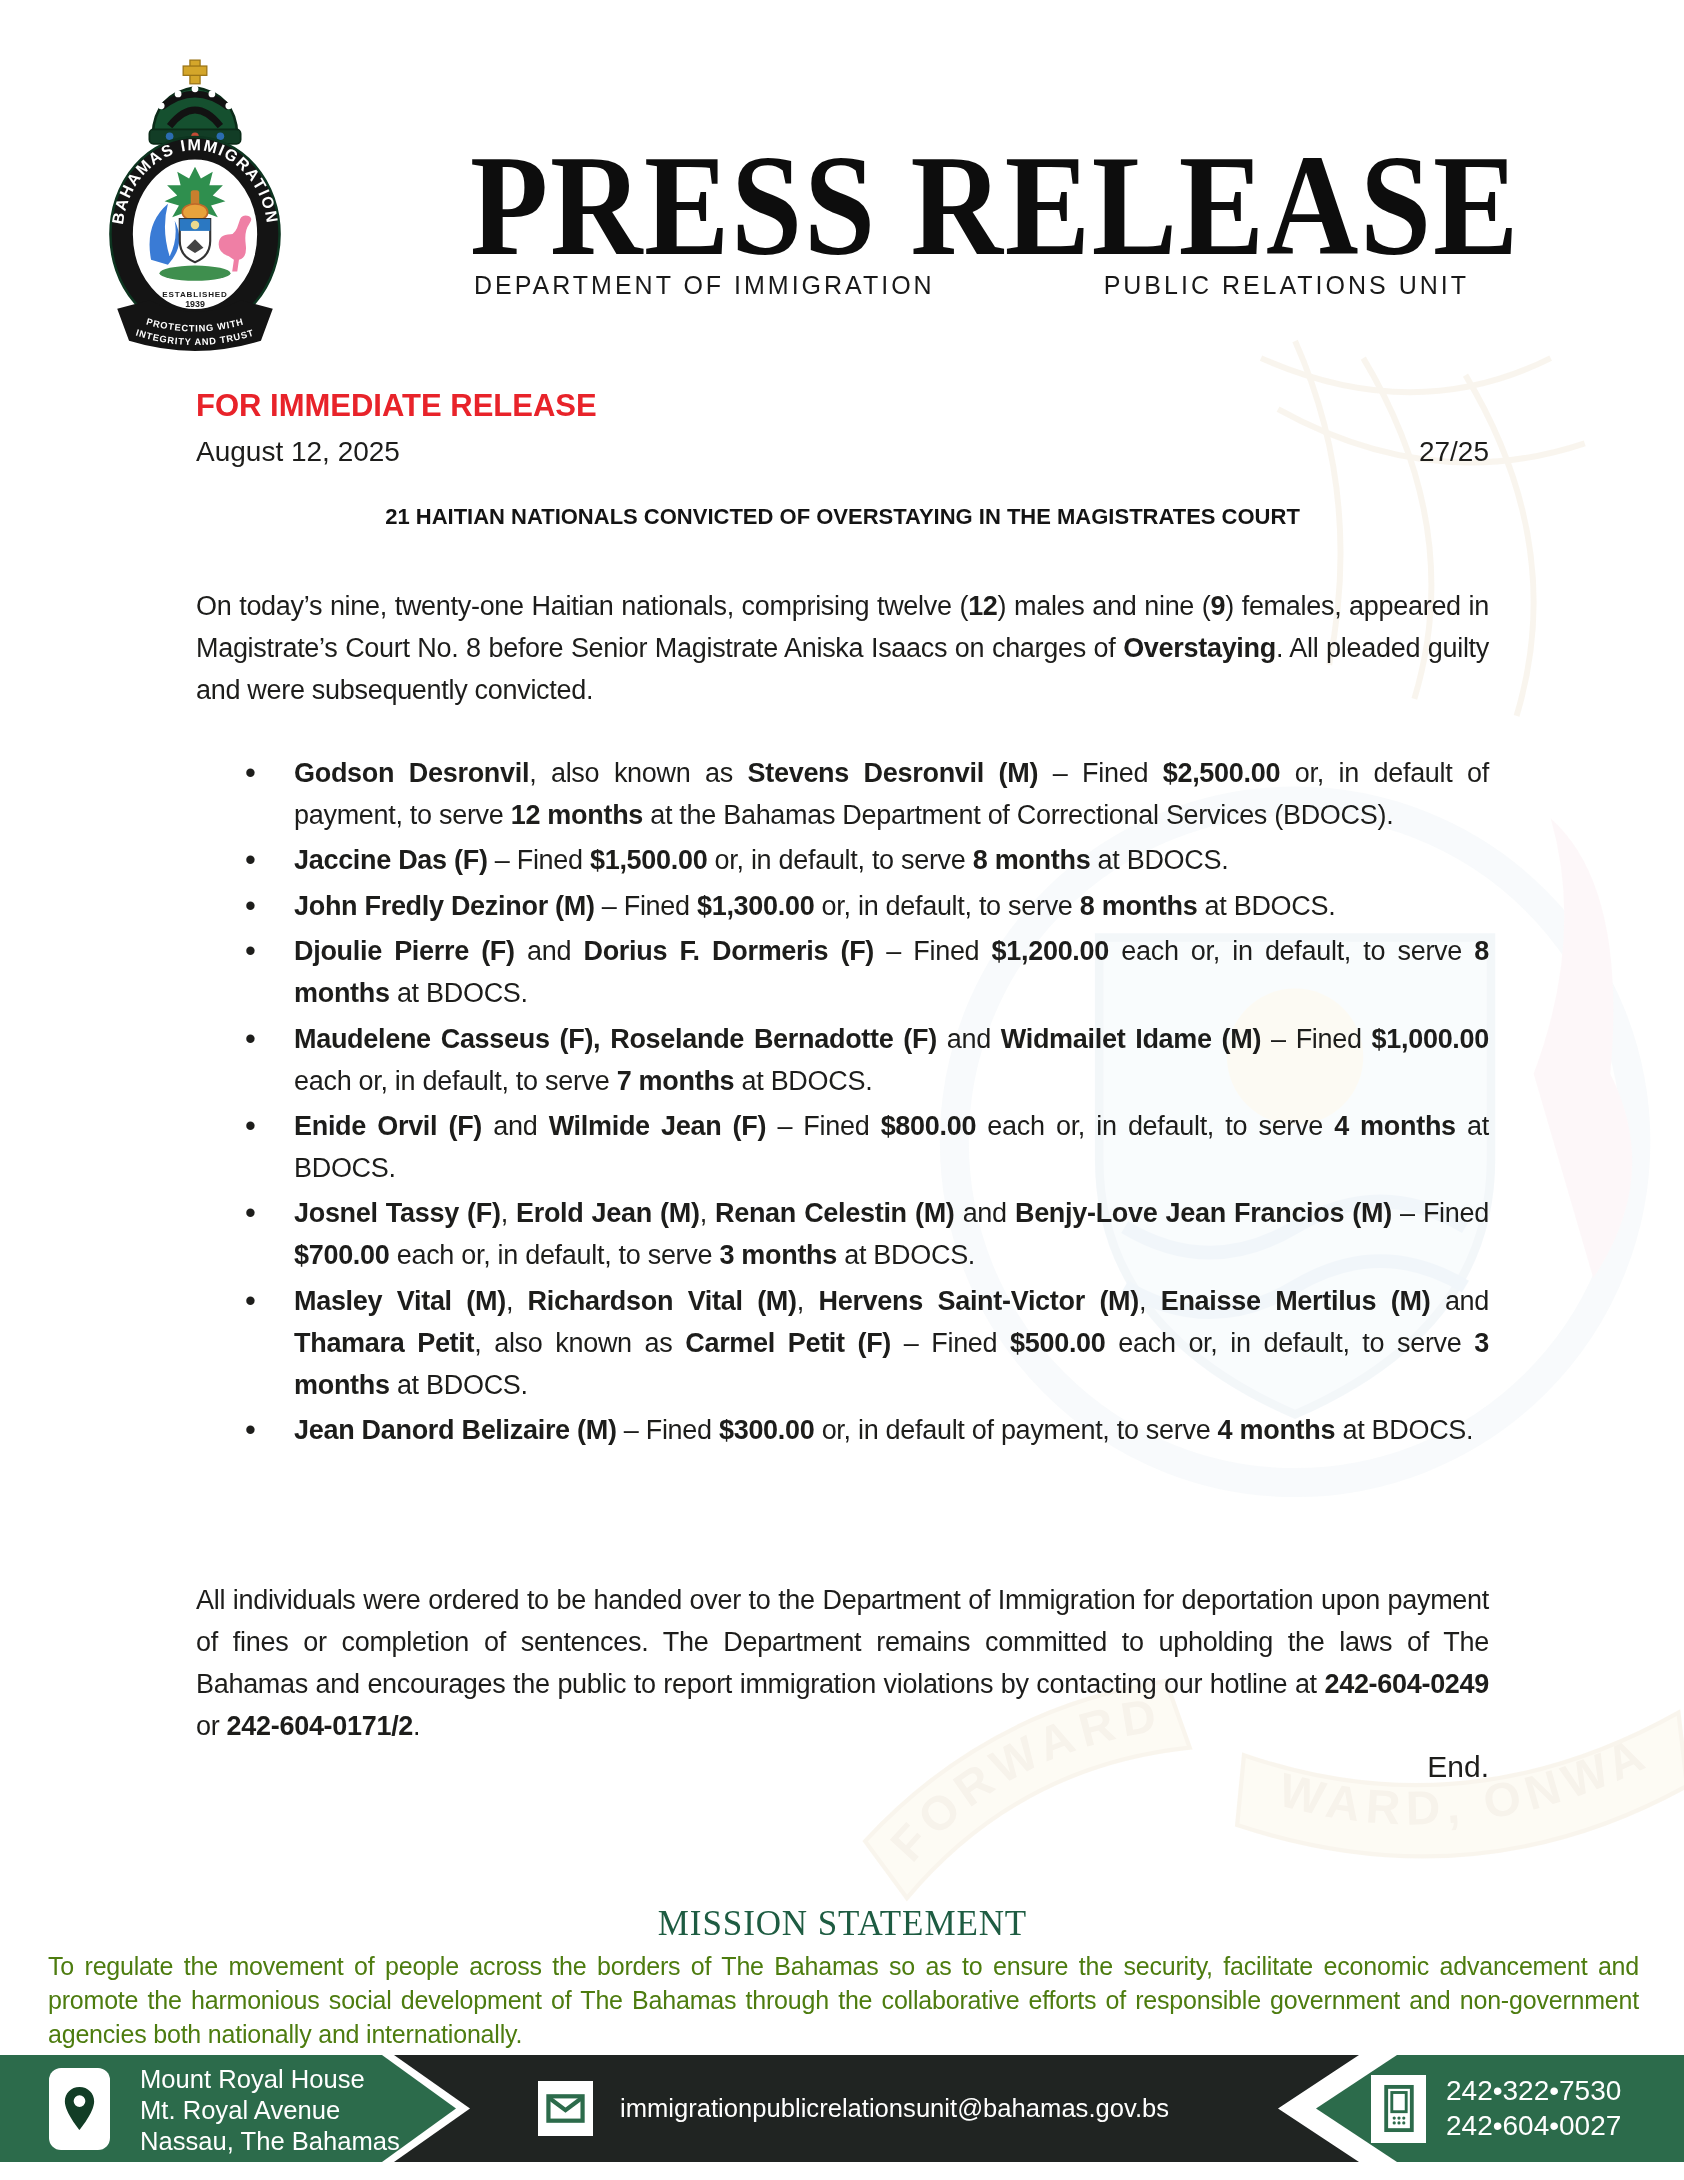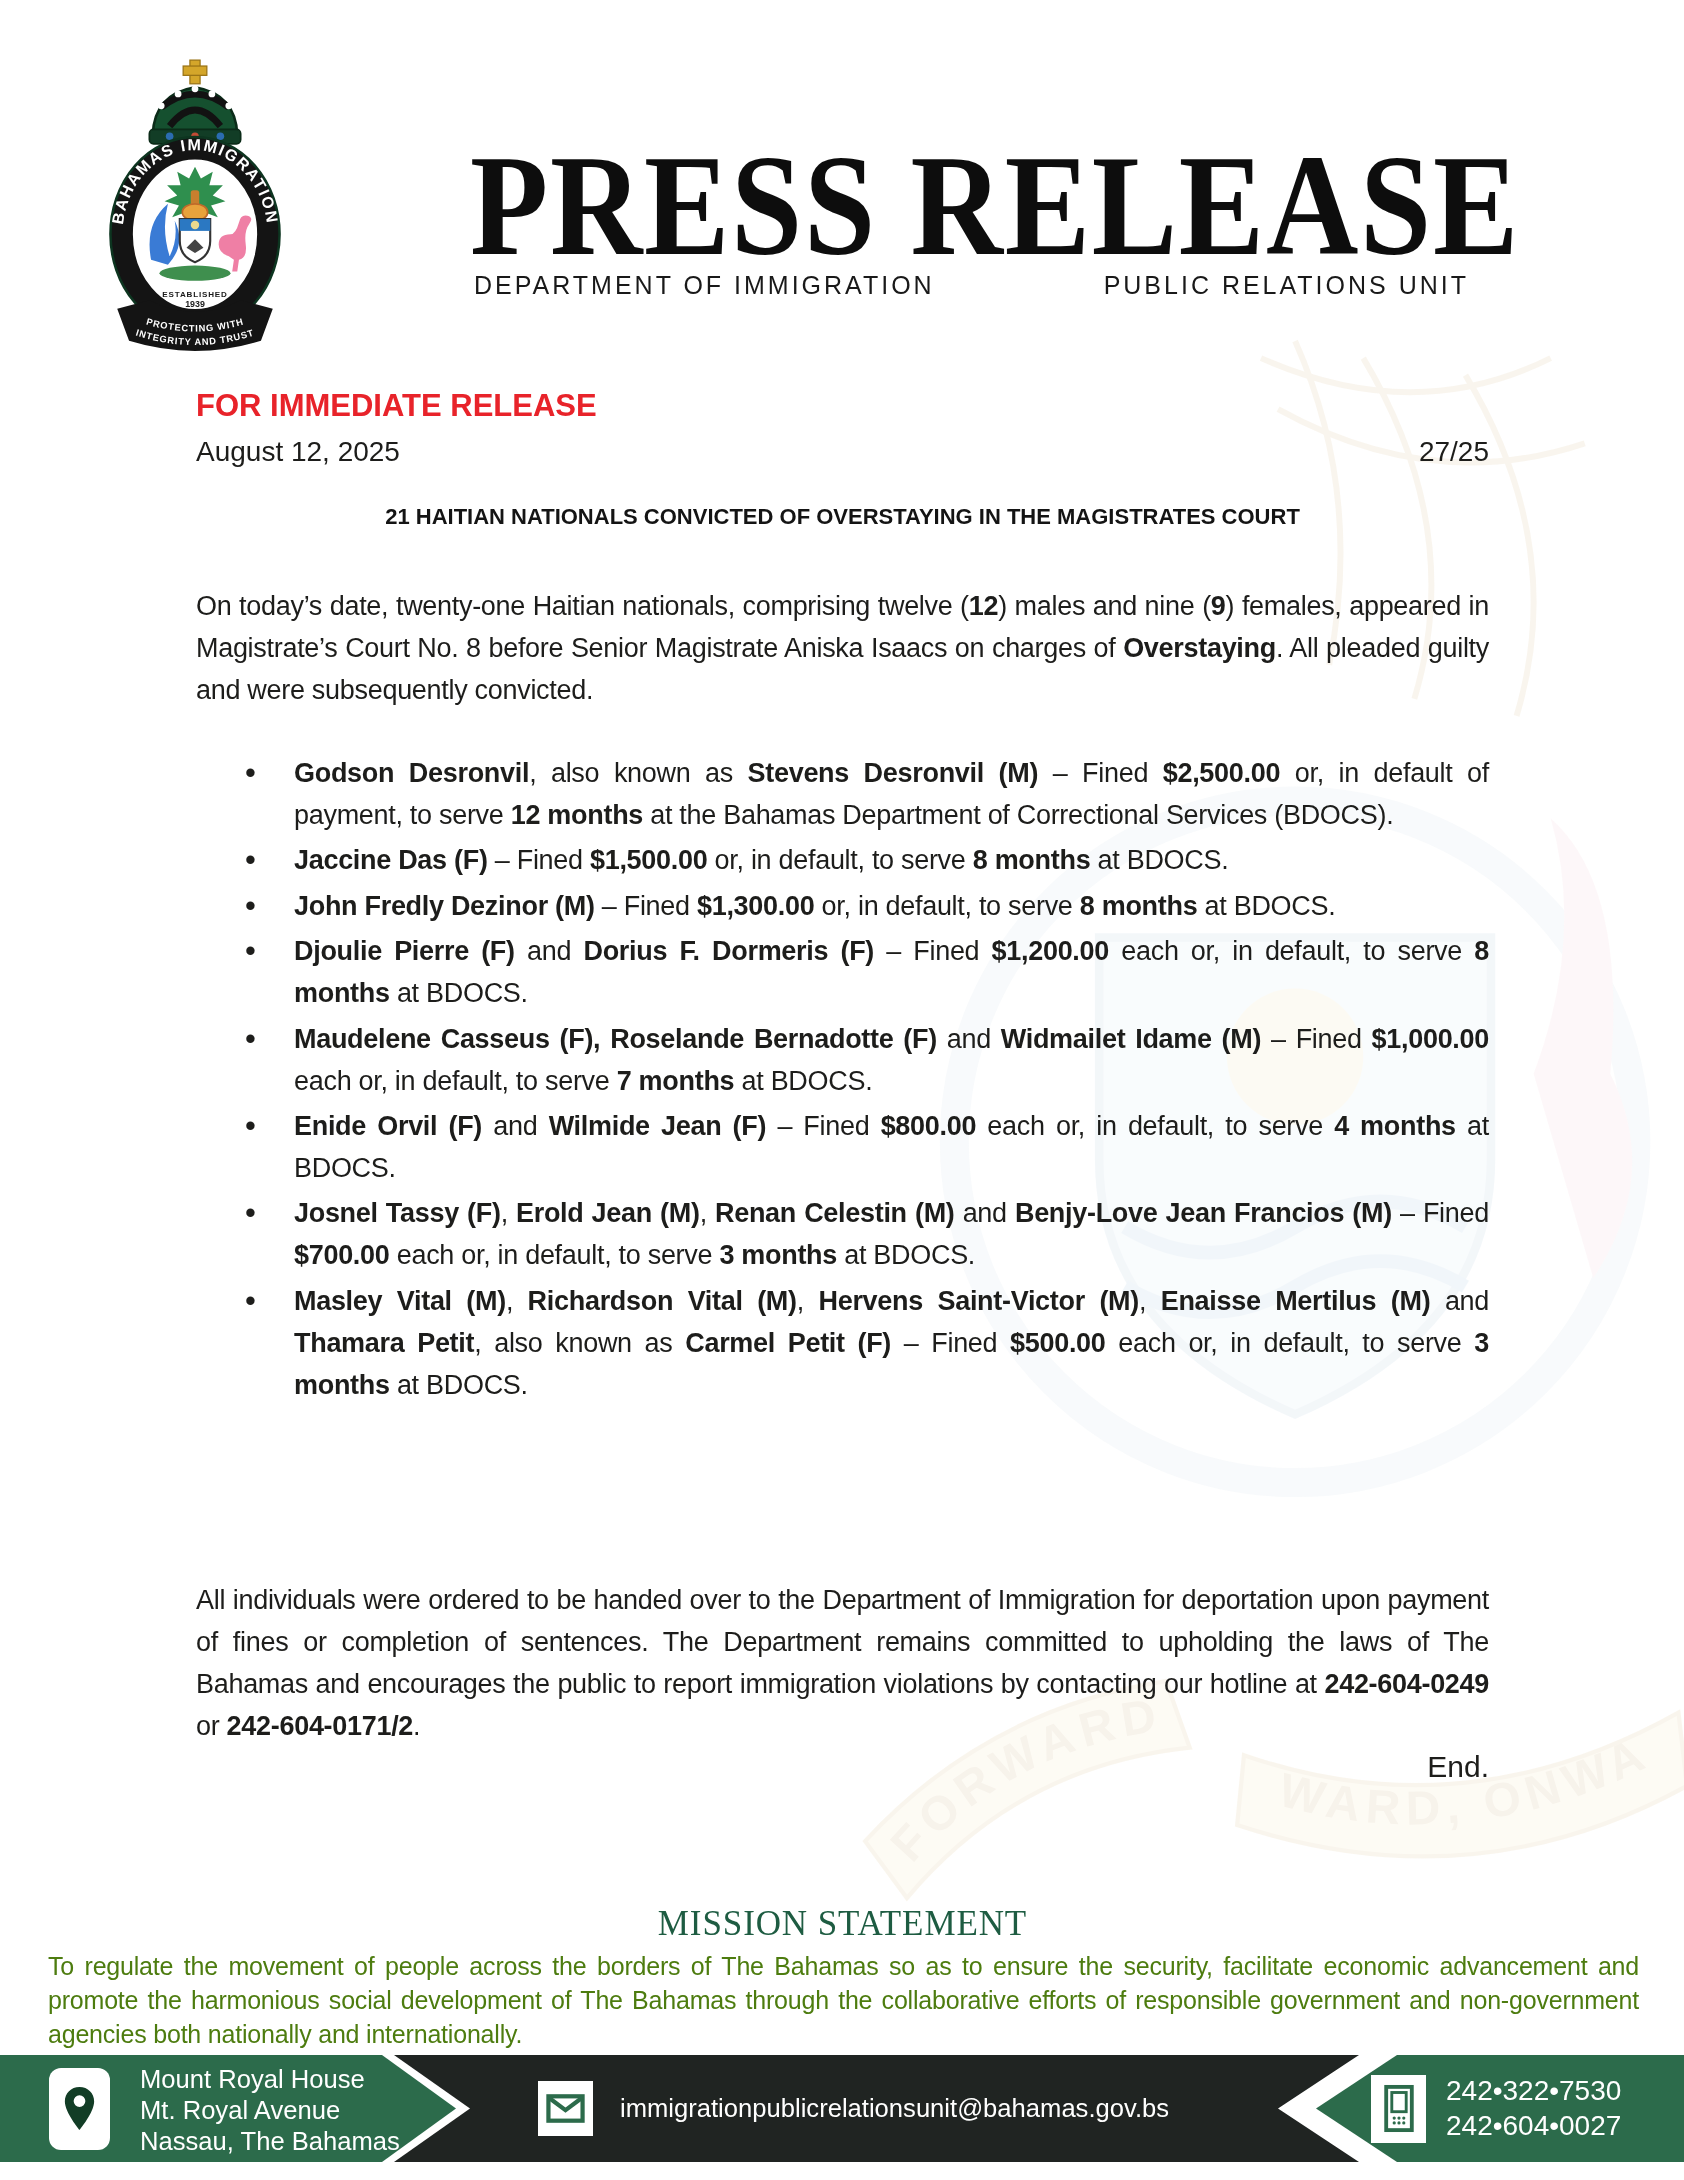--- a/index.html
+++ b/index.html
@@ -169,31 +169,32 @@
 </div>
 
 <div class="abs release-label">FOR IMMEDIATE RELEASE</div>
 <div class="abs date-row">
   <span>August 12, 2025</span>
   <span>27/25</span>
 </div>
 
 <div class="abs headline">21 HAITIAN NATIONALS CONVICTED OF OVERSTAYING IN THE MAGISTRATES COURT</div>
 
-<p class="abs bodytext intro"><span>On today’s date, twenty-one Haitian nationals, comprising twelve (</span><b>12</b><span>) males and nine (</span><b>9</b><span>) females, appeared in Magistrate’s Court No. 8 before Senior Magistrate Aniska Isaacs on charges of </span><b>Overstaying</b><span>. All pleaded guilty and were subsequently convicted.</span></p>
+<p class="abs bodytext intro"><span>On today’s nine, twenty-one Haitian nationals, comprising twelve (</span><b>12</b><span>) males and nine (</span><b>9</b><span>) females, appeared in Magistrate’s Court No. 8 before Senior Magistrate Aniska Isaacs on charges of </span><b>Overstaying</b><span>. All pleaded guilty and were subsequently convicted.</span></p>
 
 <ul class="abs bodytext convictions">
     <li><b>Godson Desronvil</b><span>, also known as </span><b>Stevens Desronvil (M)</b><span> – Fined </span><b>$2,500.00</b><span> or, in default of payment, to serve </span><b>12 months</b><span> at the Bahamas Department of Correctional Services (BDOCS).</span></li>
     <li><b>Jaccine Das (F)</b><span> – Fined </span><b>$1,500.00</b><span> or, in default, to serve </span><b>8 months</b><span> at BDOCS.</span></li>
     <li><b>John Fredly Dezinor (M)</b><span> – Fined </span><b>$1,300.00</b><span> or, in default, to serve </span><b>8 months</b><span> at BDOCS.</span></li>
     <li><b>Djoulie Pierre (F)</b><span> and </span><b>Dorius F. Dormeris (F)</b><span> – Fined </span><b>$1,200.00</b><span> each or, in default, to serve </span><b>8 months</b><span> at BDOCS.</span></li>
     <li><b>Maudelene Casseus (F), Roselande Bernadotte (F)</b><span> and </span><b>Widmailet Idame (M)</b><span> – Fined </span><b>$1,000.00</b><span> each or, in default, to serve </span><b>7 months</b><span> at BDOCS.</span></li>
     <li><b>Enide Orvil (F)</b><span> and </span><b>Wilmide Jean (F)</b><span> – Fined </span><b>$800.00</b><span> each or, in default, to serve </span><b>4 months</b><span> at BDOCS.</span></li>
     <li><b>Josnel Tassy (F)</b><span>, </span><b>Erold Jean (M)</b><span>, </span><b>Renan Celestin (M)</b><span> and </span><b>Benjy-Love Jean Francios (M)</b><span> – Fined </span><b>$700.00</b><span> each or, in default, to serve </span><b>3 months</b><span> at BDOCS.</span></li>
     <li><b>Masley Vital (M)</b><span>, </span><b>Richardson Vital (M)</b><span>, </span><b>Hervens Saint-Victor (M)</b><span>, </span><b>Enaisse Mertilus (M)</b><span> and </span><b>Thamara Petit</b><span>, also known as </span><b>Carmel Petit (F)</b><span> – Fined </span><b>$500.00</b><span> each or, in default, to serve </span><b>3 months</b><span> at BDOCS.</span></li>
+    <li><b>Jean Danord Belizaire (M)</b><span> – Fined </span><b>$300.00</b><span> or, in default of payment, to serve </span><b>4 months</b><span> at BDOCS.</span></li>
   </ul>
 
 <p class="abs bodytext closing"><span>All individuals were ordered to be handed over to the Department of Immigration for deportation upon payment of fines or completion of sentences. The Department remains committed to upholding the laws of The Bahamas and encourages the public to report immigration violations by contacting our hotline at </span><b>242-604-0249</b><span> or </span><b>242-604-0171/2</b><span>.</span></p>
 
 <div class="abs end-label">End.</div>
 
 <div class="abs mission-title">MISSION STATEMENT</div>
 <p class="abs mission-body">To regulate the movement of people across the borders of The Bahamas so as to ensure the security, facilitate economic advancement and promote the harmonious social development of The Bahamas through the collaborative efforts of responsible government and non-government agencies both nationally and internationally.</p>
 
 <div class="abs footer">

